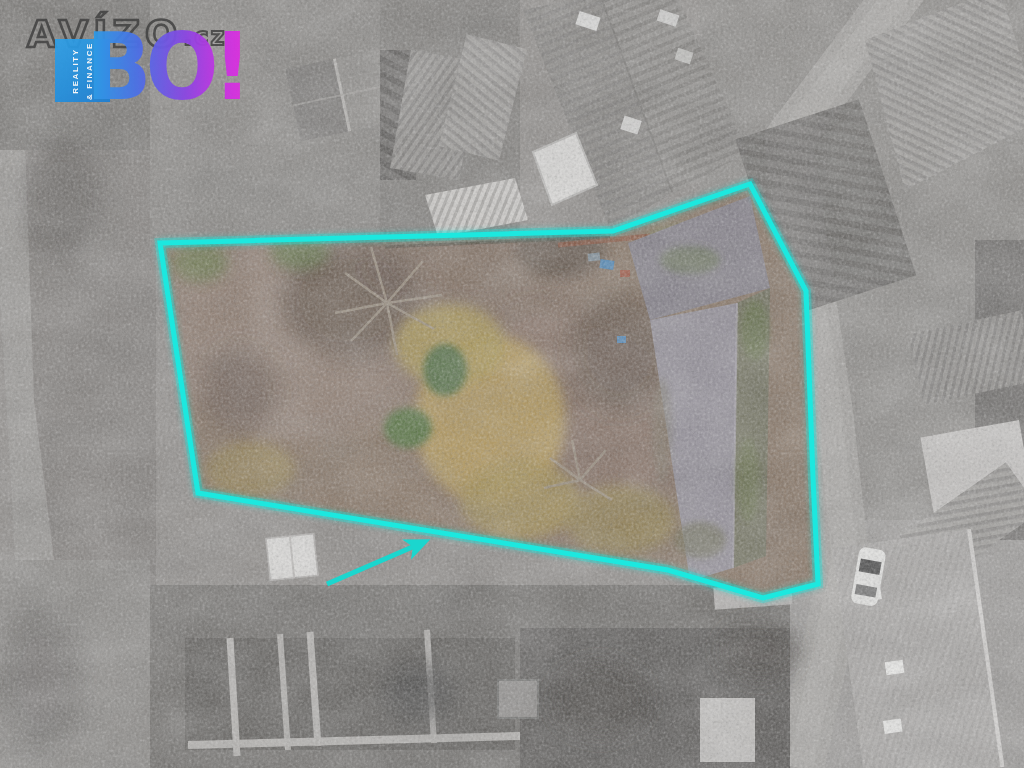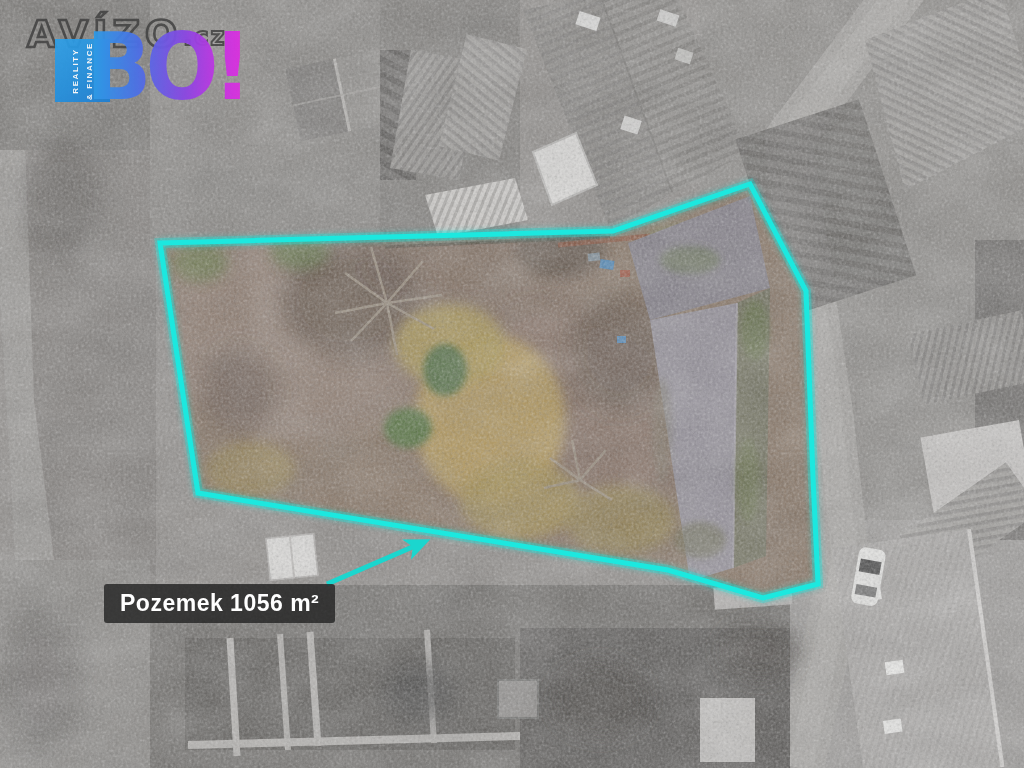--- a/index.html
+++ b/index.html
@@ -256,23 +256,20 @@
     <g>
       <rect x="0" y="0" width="1024" height="768" filter="url(#noiseCoarse)" opacity="0.30"></rect>
       <rect x="0" y="0" width="1024" height="768" filter="url(#noiseFine)" opacity="0.45"></rect>
     </g>
 
     <polygon points="160,243 613,231 750,184 806,291 813,478 818,584 763,598 668,570 198,493" fill="none" stroke="#19e7de" stroke-width="10" opacity="0.28" stroke-linejoin="miter"></polygon>
     <polygon points="160,243 613,231 750,184 806,291 813,478 818,584 763,598 668,570 198,493" fill="none" stroke="#1be8df" stroke-width="5" stroke-linejoin="miter" filter="url(#cyanGlow)"></polygon>
     <polyline points="327,584 424,542" fill="none" stroke="#1bd6ce" stroke-width="5" marker-end="url(#arrowhead)"></polyline>
   </svg>
 
-  <div class="parcel-label">
-    <span>Pozemek 1056 m²</span>
-  </div>
 
   <div class="logo">
     <div class="avizo">
       <span>AVÍZO</span><span class="cz">.cz</span>
     </div>
     <div class="badge">
       <div class="badge-rot">
         <div>REALITY</div>
         <div>&amp; FINANCE</div>
       </div>

